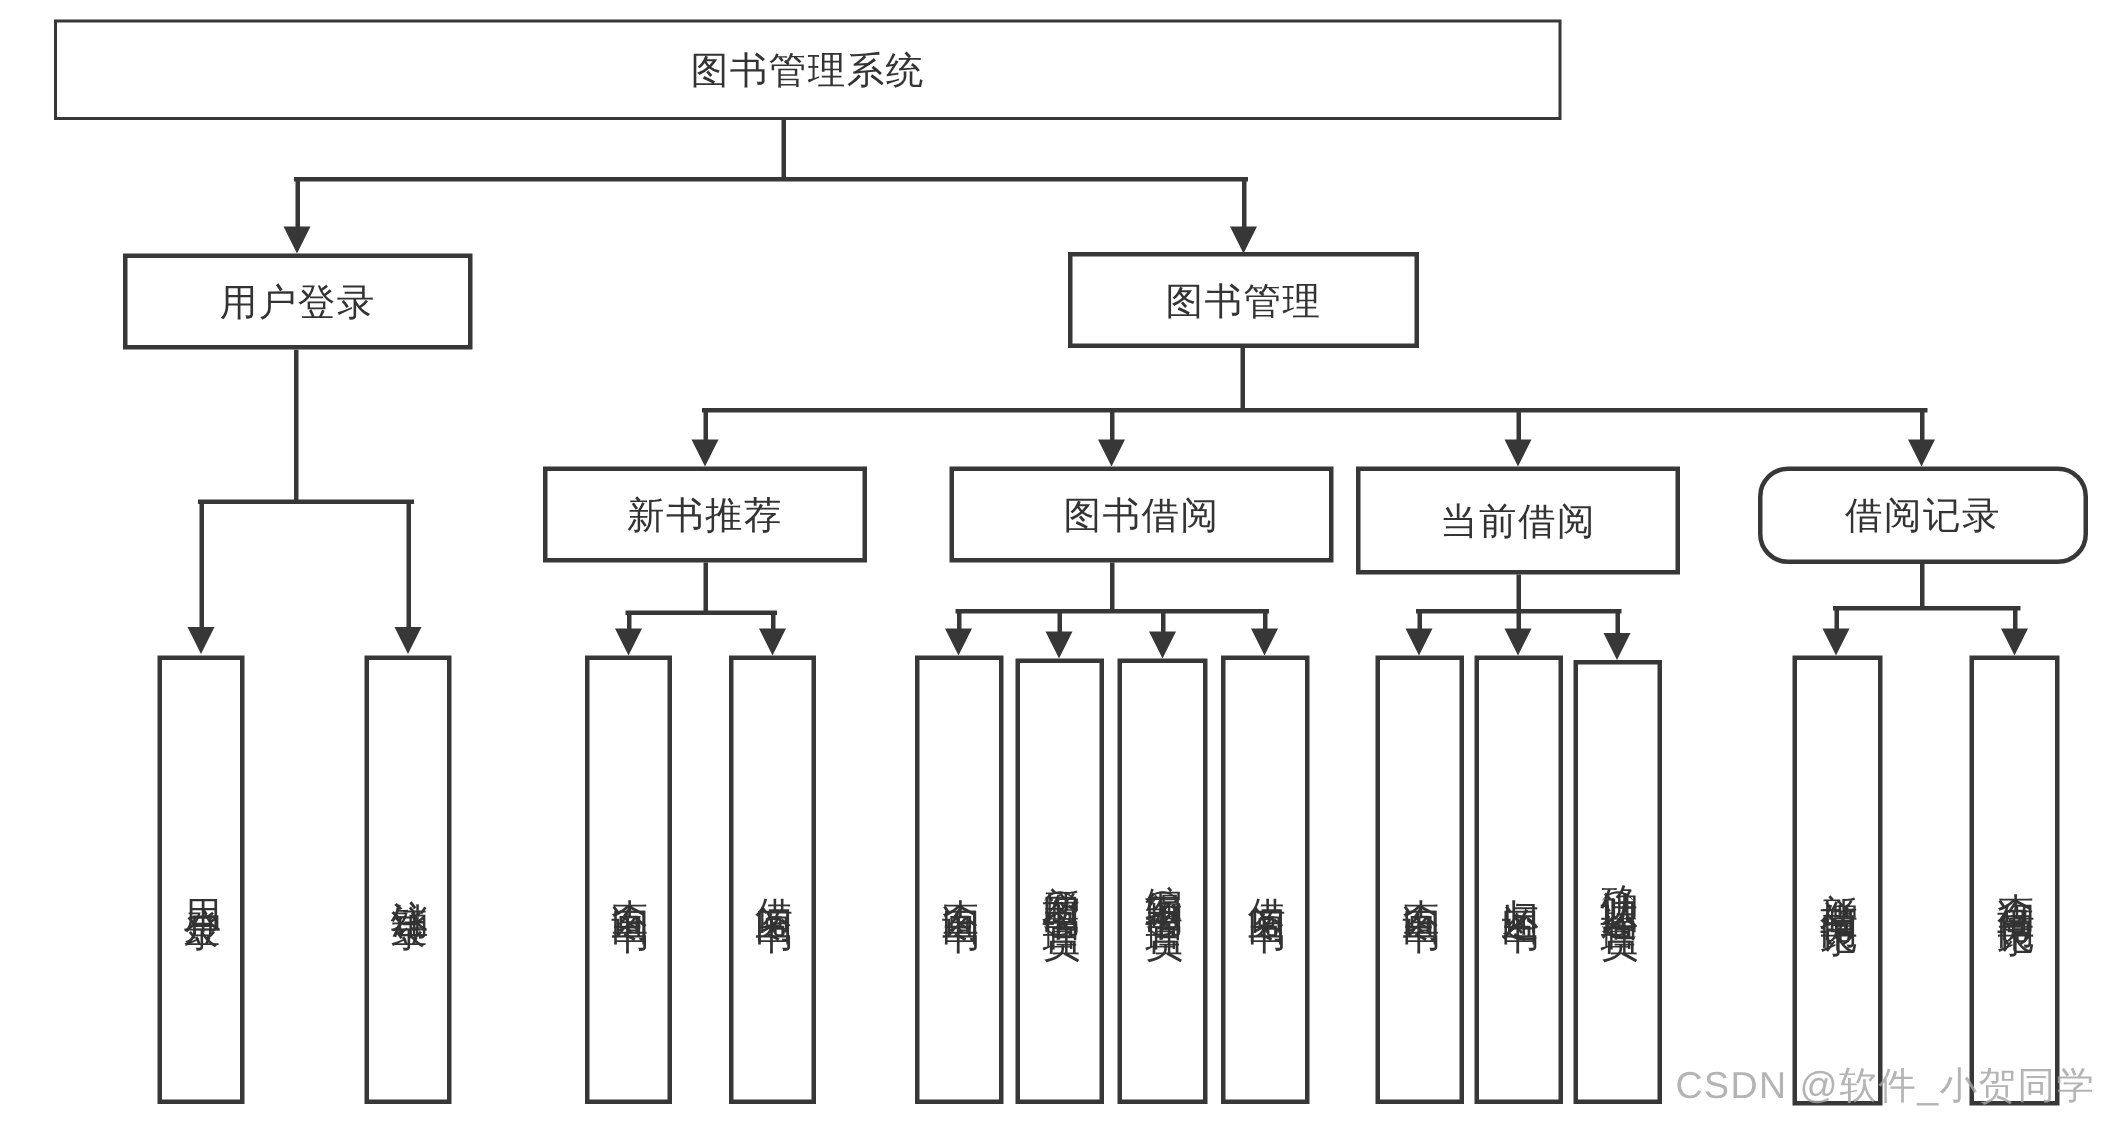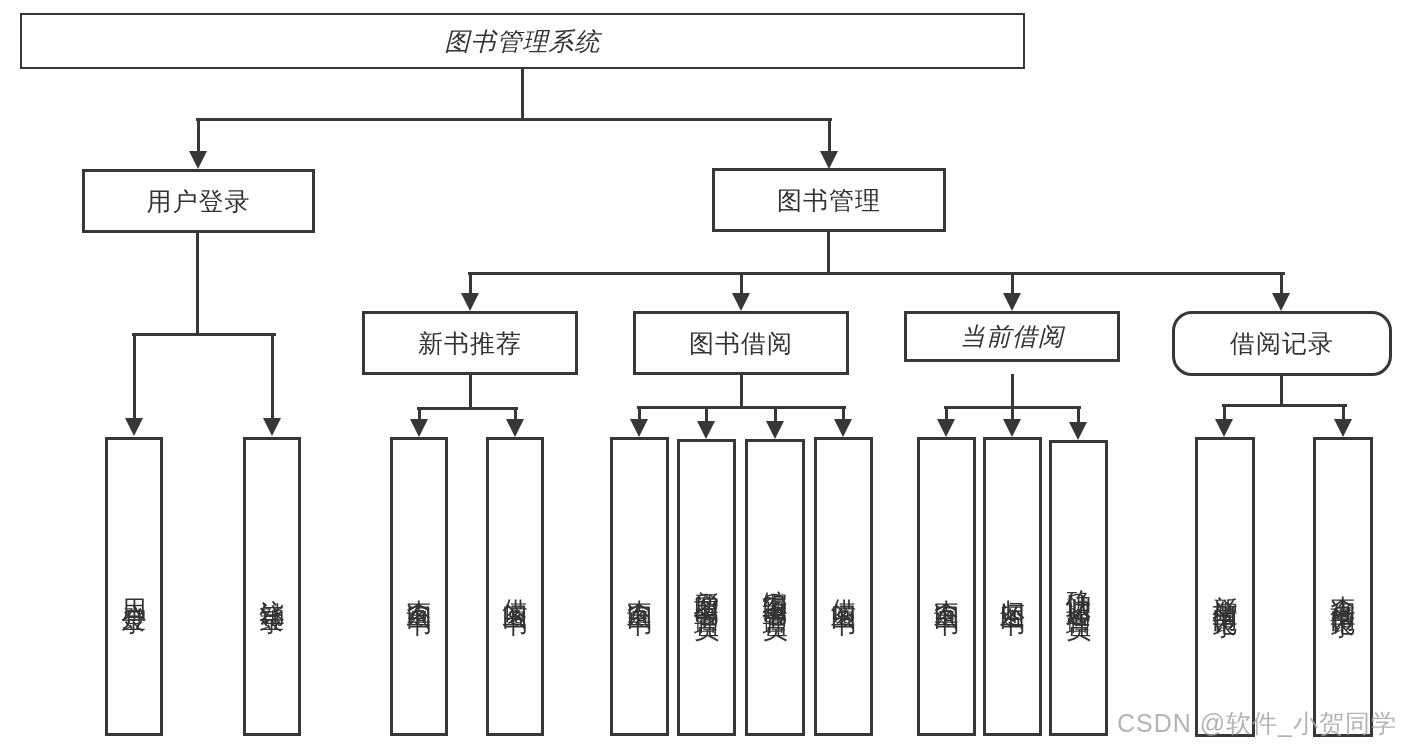--- a/index.html
+++ b/index.html
@@ -84,38 +84,38 @@
       <div class="connector-line" style="left: 1076.5px; top: 407px; width: 3px; height: 16px;"></div>
       <div class="tri" style="left: 1068.5px; top: 422px;"></div>
       <div class="connector-line" style="left: 1279.5px; top: 375px; width: 3px; height: 31px;"></div>
       <div class="connector-line" style="left: 1221.5px; top: 403.5px; width: 125px; height: 3px;"></div>
       <div class="connector-line" style="left: 1222.5px; top: 405px; width: 3px; height: 15px;"></div>
       <div class="tri" style="left: 1214.5px; top: 419px;"></div>
       <div class="connector-line" style="left: 1341.5px; top: 405px; width: 3px; height: 15px;"></div>
       <div class="tri" style="left: 1333.5px; top: 419px;"></div>
     </div>
 
-  <div class="box" style="left:20px; top:13px; width:1005px; height:56px; border-width:2.5px;font-style:italic;">
+  <div class="box" style="left:36px; top:13px; width:1005px; height:67px; border-width:2.5px;">
     <span class="hlabel">图书管理系统</span>
   </div>
 
   <div class="box" style="left:82px; top:169px; width:233px; height:64px;">
     <span class="hlabel">用户登录</span>
   </div>
   <div class="box" style="left:362px; top:311px; width:216px; height:64px;">
     <span class="hlabel">新书推荐</span>
   </div>
 
   <div class="box" style="left:712px; top:168px; width:234px; height:64px;">
     <span class="hlabel">图书管理</span>
   </div>
-  <div class="box" style="left:633px; top:311px; width:216px; height:64px;">
+  <div class="box" style="left:633px; top:311px; width:256px; height:64px;">
     <span class="hlabel">图书借阅</span>
   </div>
-  <div class="box" style="left:904px; top:311px; width:216px; height:51px;font-style:italic;">
+  <div class="box" style="left:904px; top:311px; width:216px; height:72px;">
     <span class="hlabel">当前借阅</span>
   </div>
   <div class="box" style="left:1172px; top:311px; width:220px; height:65px;border-radius:20px;">
     <span class="hlabel">借阅记录</span>
   </div>
 
   <div class="box" style="left:105px; top:437px; width:58px; height:299px;">
     <span class="vlabel">用户登录</span>
   </div>
   <div class="box" style="left:243px; top:437px; width:58px; height:299px;">

